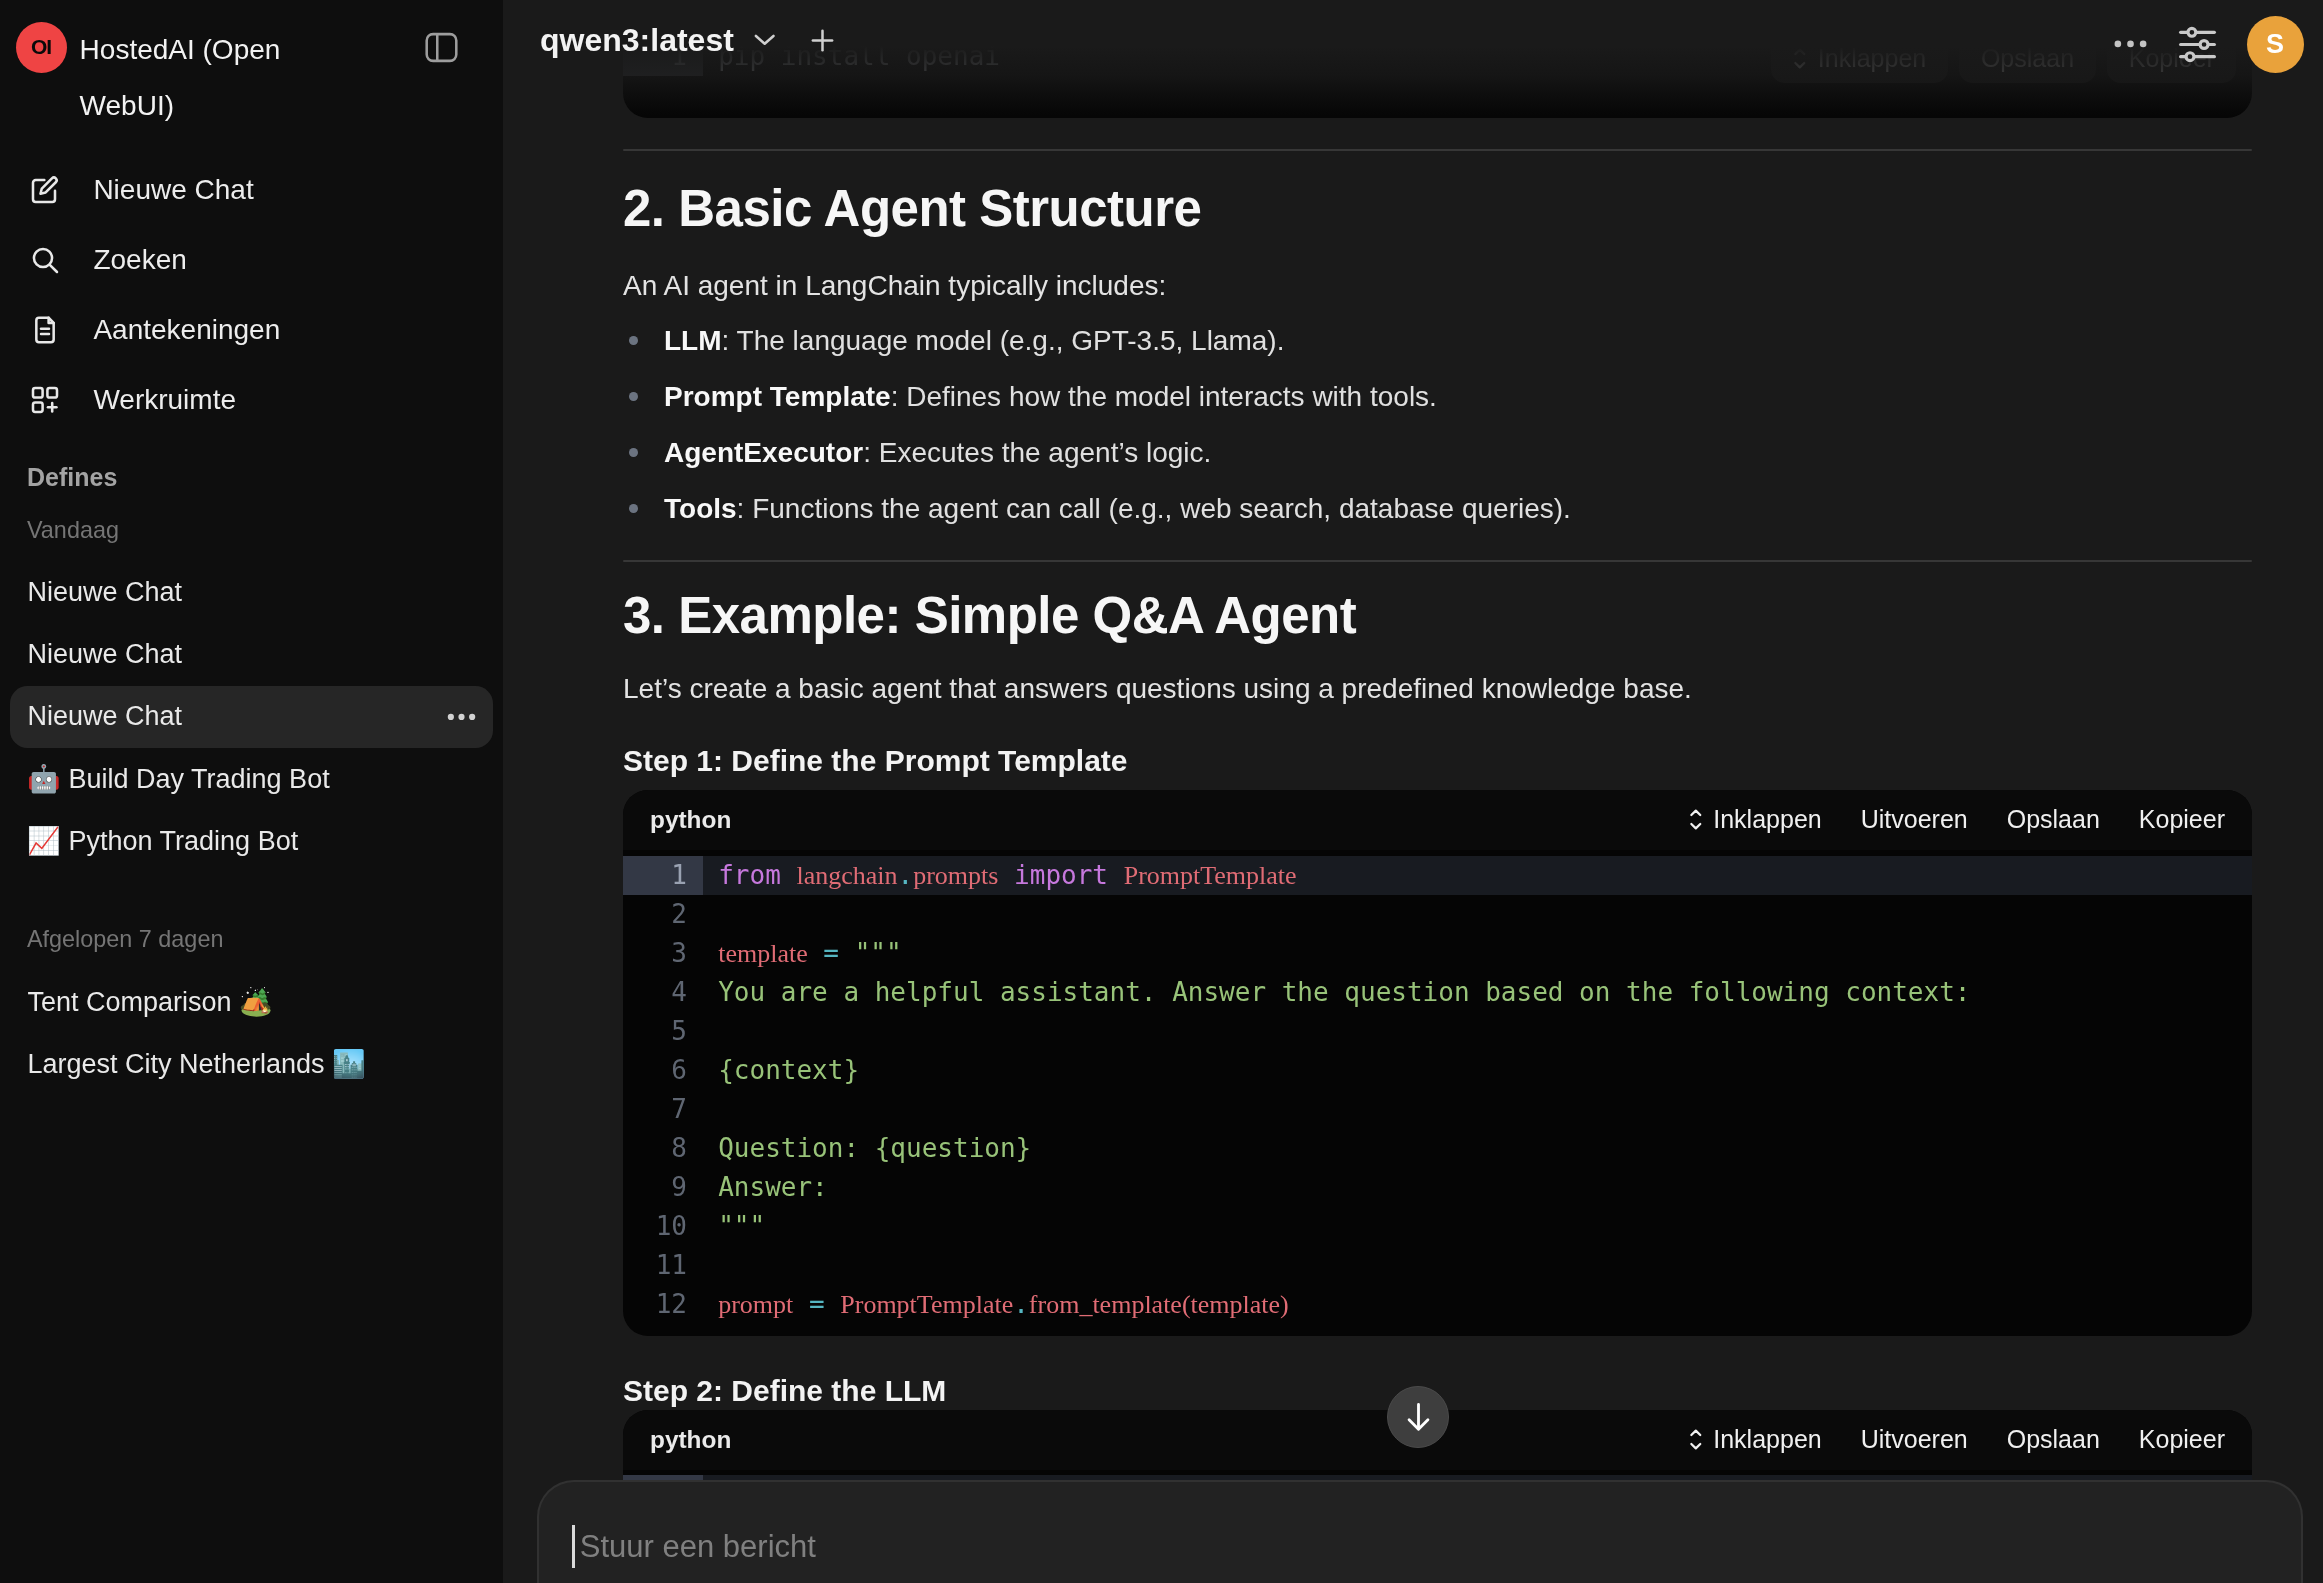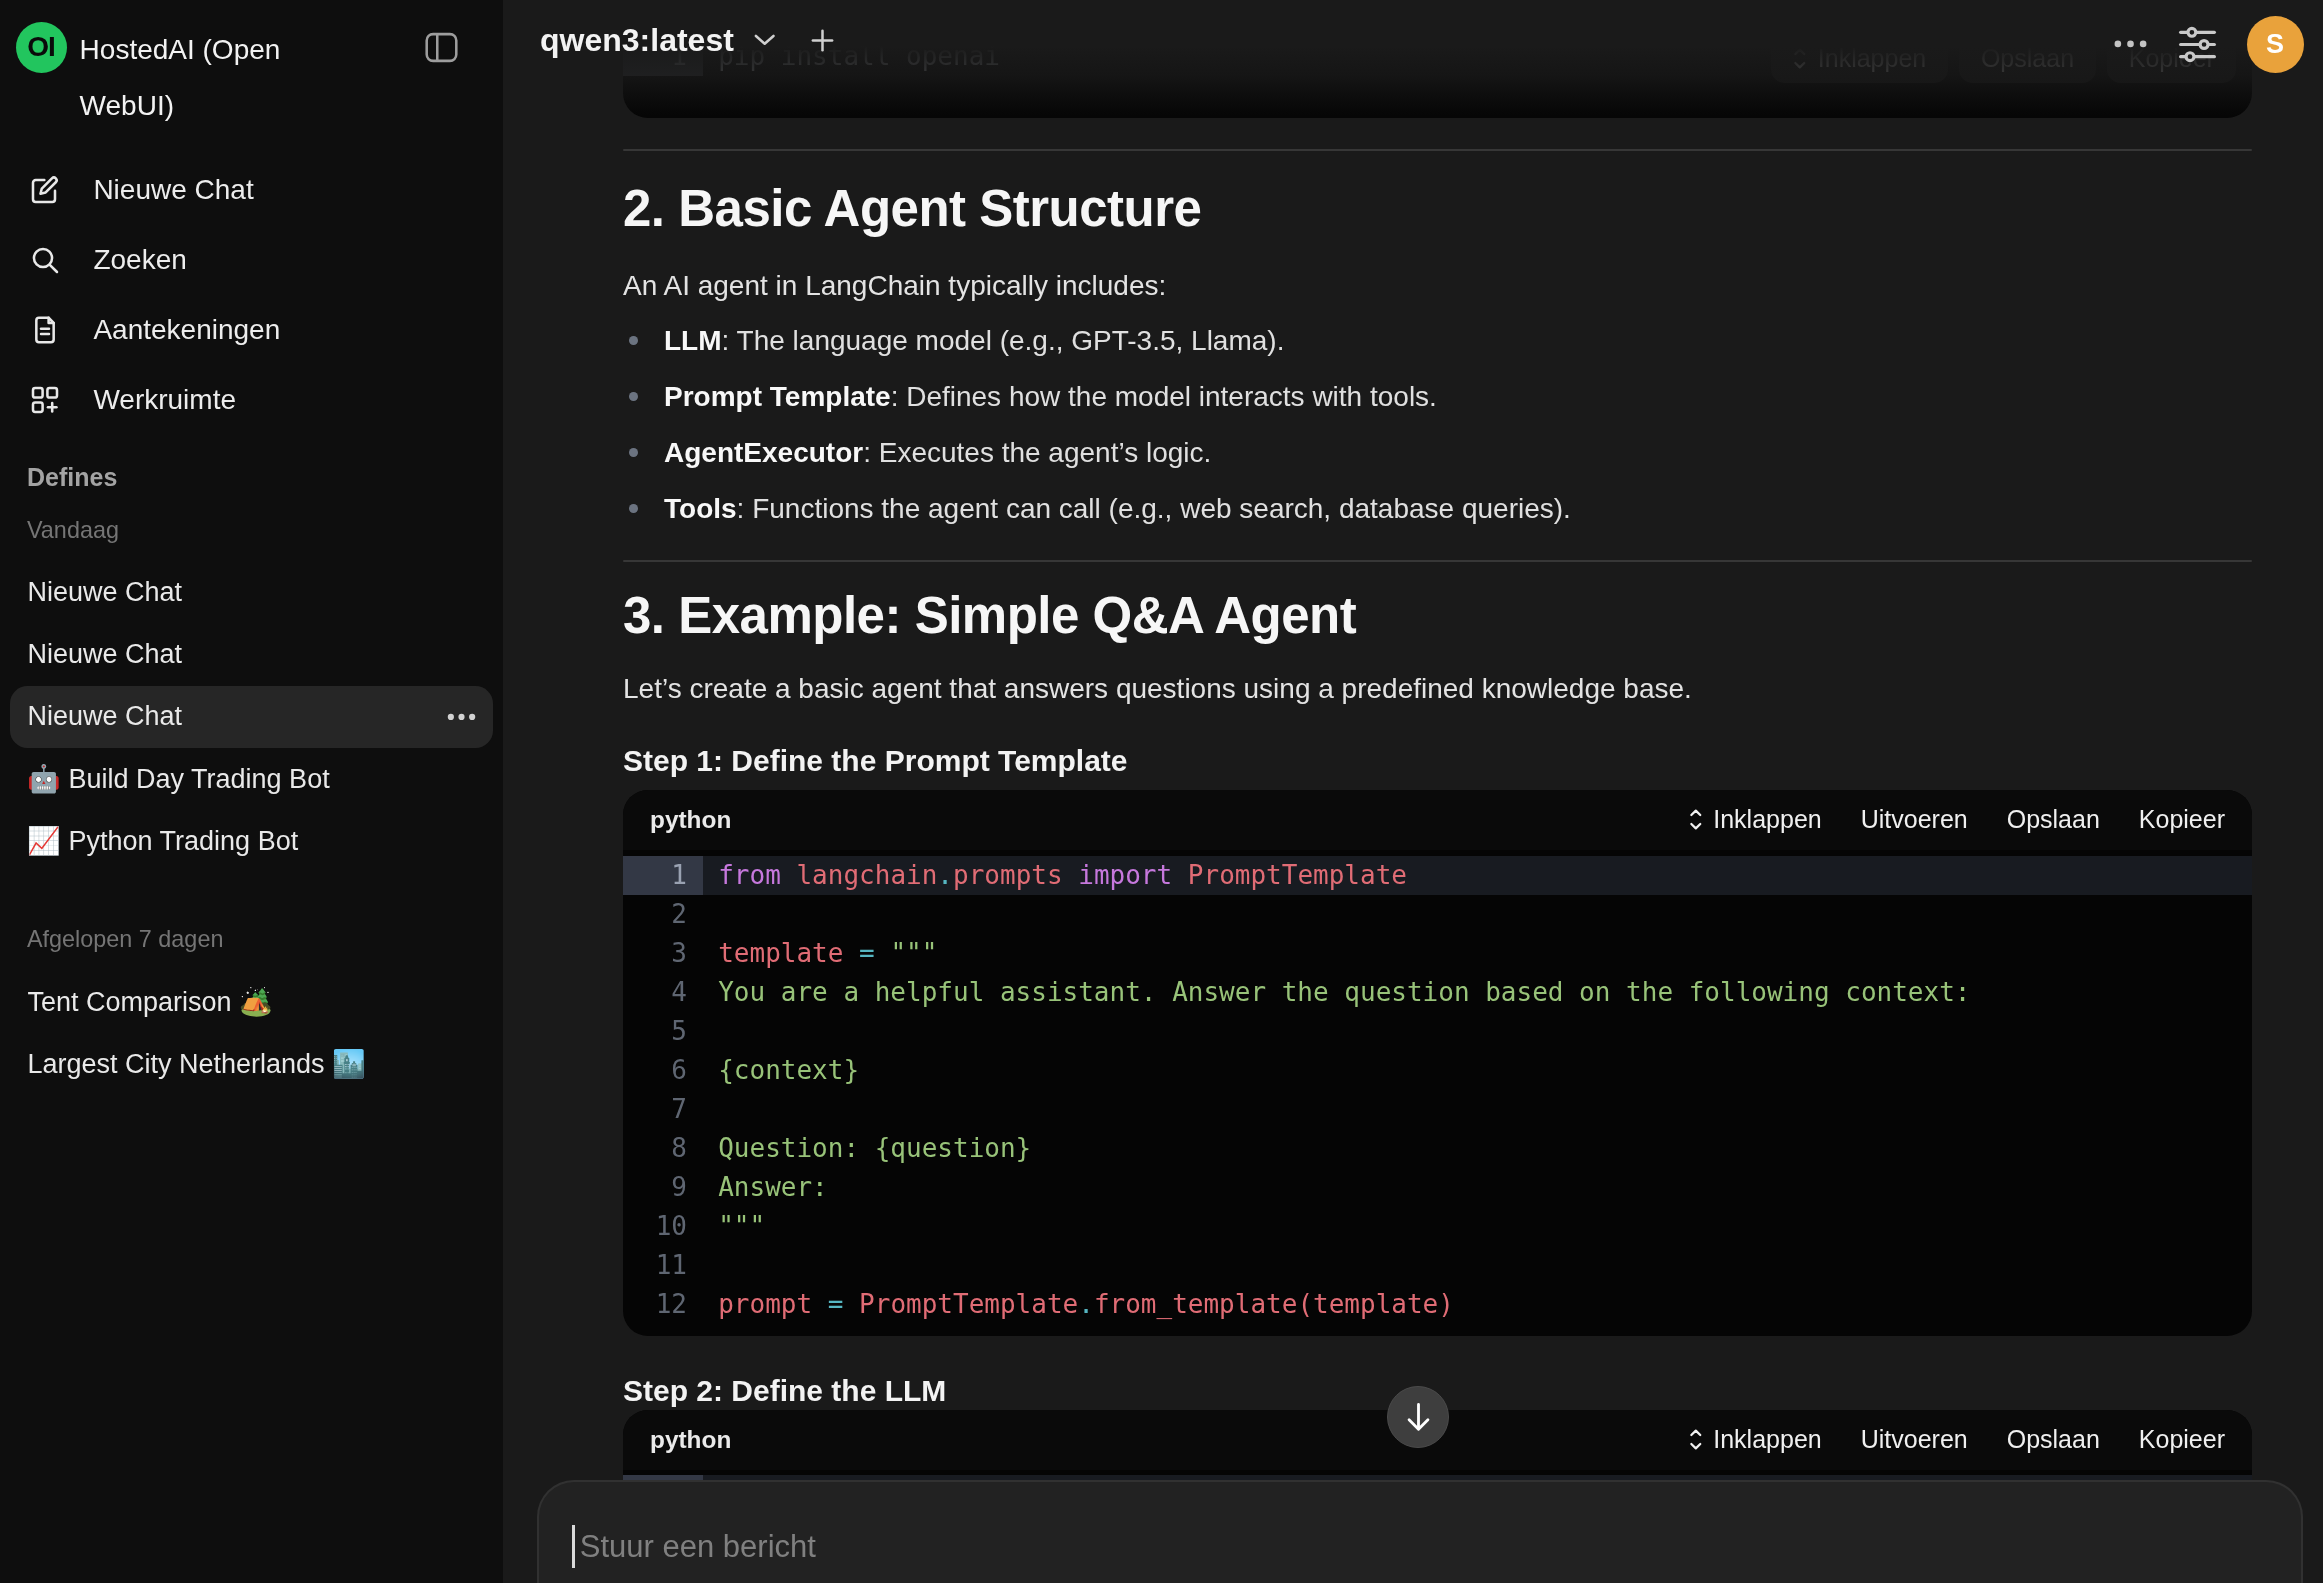--- a/index.html
+++ b/index.html
@@ -2,22 +2,22 @@
 <html><head>
 <meta charset="utf-8">
 <style>
   html,body{margin:0;padding:0;background:#000;}
   .screen{position:relative;width:2323px;height:1584px;overflow:hidden;
     font-family:"Liberation Sans",sans-serif;background:#1a1a1a;}
 
   
   .sidebar{position:absolute;left:0;top:0;width:503px;height:100%;background:#0e0e0e;z-index:10;}
   .sb-header{position:relative;display:flex;align-items:flex-start;padding:21.5px 17.6px 0 15.6px;}
-  .logo{width:51px;height:51px;border-radius:50%;background:#22c55e;color:#0a0a0a;
-    display:flex;align-items:center;justify-content:center;font-weight:800;font-size:28px;letter-spacing:-1px;flex:none;}
+  .logo{width:51px;height:51px;border-radius:50%;background:#ef4444;color:#0a0a0a;
+    display:flex;align-items:center;justify-content:center;font-weight:800;font-size:21px;letter-spacing:-1px;flex:none;}
   .sb-title{margin-left:13px;max-width:244px;font-size:28px;font-weight:400;color:#f2f2f2;line-height:56px;}
   .toggle-btn{position:absolute;right:43px;top:31px;width:37px;height:33px;display:flex;align-items:center;justify-content:center;}
   .sb-nav{margin-top:21.5px;padding:0 9.8px;}
   .sb-item{display:flex;align-items:center;height:70px;padding:0 17.6px;border-radius:17.6px;
     font-size:28px;font-weight:500;color:#ededed;}
   .sb-item .ic{width:35px;height:35px;margin-right:31px;flex:none;display:flex;align-items:center;justify-content:center;}
   .sb-label{padding:23.4px 27px 0;color:#a3a3a3;font-size:25px;font-weight:600;line-height:39px;}
   .sb-label.small{padding-top:15.6px;color:#757575;font-size:23.4px;font-weight:500;line-height:35px;}
   .chat-list{margin-top:13.7px;padding:0 9.8px;}
   .chat-row{display:flex;align-items:center;height:62px;padding:0 17.6px;border-radius:17.6px;
@@ -69,21 +69,21 @@
   .code-header{height:60px;display:flex;align-items:center;padding:0 27px;background:#0a0a0a;}
   .code-lang{font-size:24.4px;font-weight:600;color:#eaeaea;}
   .code-actions{margin-left:auto;display:flex;align-items:center;gap:39px;}
   .code-actions .act{display:flex;align-items:center;gap:9.8px;font-size:25px;font-weight:500;color:#f0f0f0;}
   .code-body{padding:5.9px 0 11.7px;}
   .crow{display:flex;height:39px;line-height:39px;font-family:"DejaVu Sans Mono",monospace;font-size:26px;}
   .crow .ln{width:64px;flex:none;text-align:right;padding-right:15.6px;color:#5f6672;}
   .crow .cd{padding-left:15.6px;white-space:pre;color:#abb2bf;}
   .crow.active{background:#181b21;}
   .crow.active .ln{background:#333845;color:#9aa2b2;}
-  .t-k{color:#c678dd;} .t-i{color:#e06c75;} .t-o{color:#56b6c2;} .t-s{color:#98c379;} .t-p{color:#abb2bf;} .t-d{color:#85898d;}
+  .t-k{color:#c678dd;} .t-i{color:#e06c75;font-family:Liberation Serif, serif;} .t-o{color:#56b6c2;} .t-s{color:#98c379;} .t-p{color:#abb2bf;} .t-d{color:#85898d;}
 
   
   .scroll-btn{position:absolute;left:884px;top:1386px;width:60px;height:60px;border-radius:50%;
     background:#3e3e3e;border:1px solid #4a4a4a;display:flex;align-items:center;justify-content:center;z-index:6;}
 
   
   .composer{position:absolute;left:34px;top:1480px;width:1766px;height:156px;z-index:7;
     background:#222222;border:2px solid rgba(255,255,255,0.07);border-radius:37px;box-sizing:border-box;
     display:flex;align-items:flex-start;padding:43px 33px 0;}
   .caret{width:2.9px;height:43px;background:#dadada;margin-right:4.9px;animation:blink 1.1s steps(1) infinite;}

